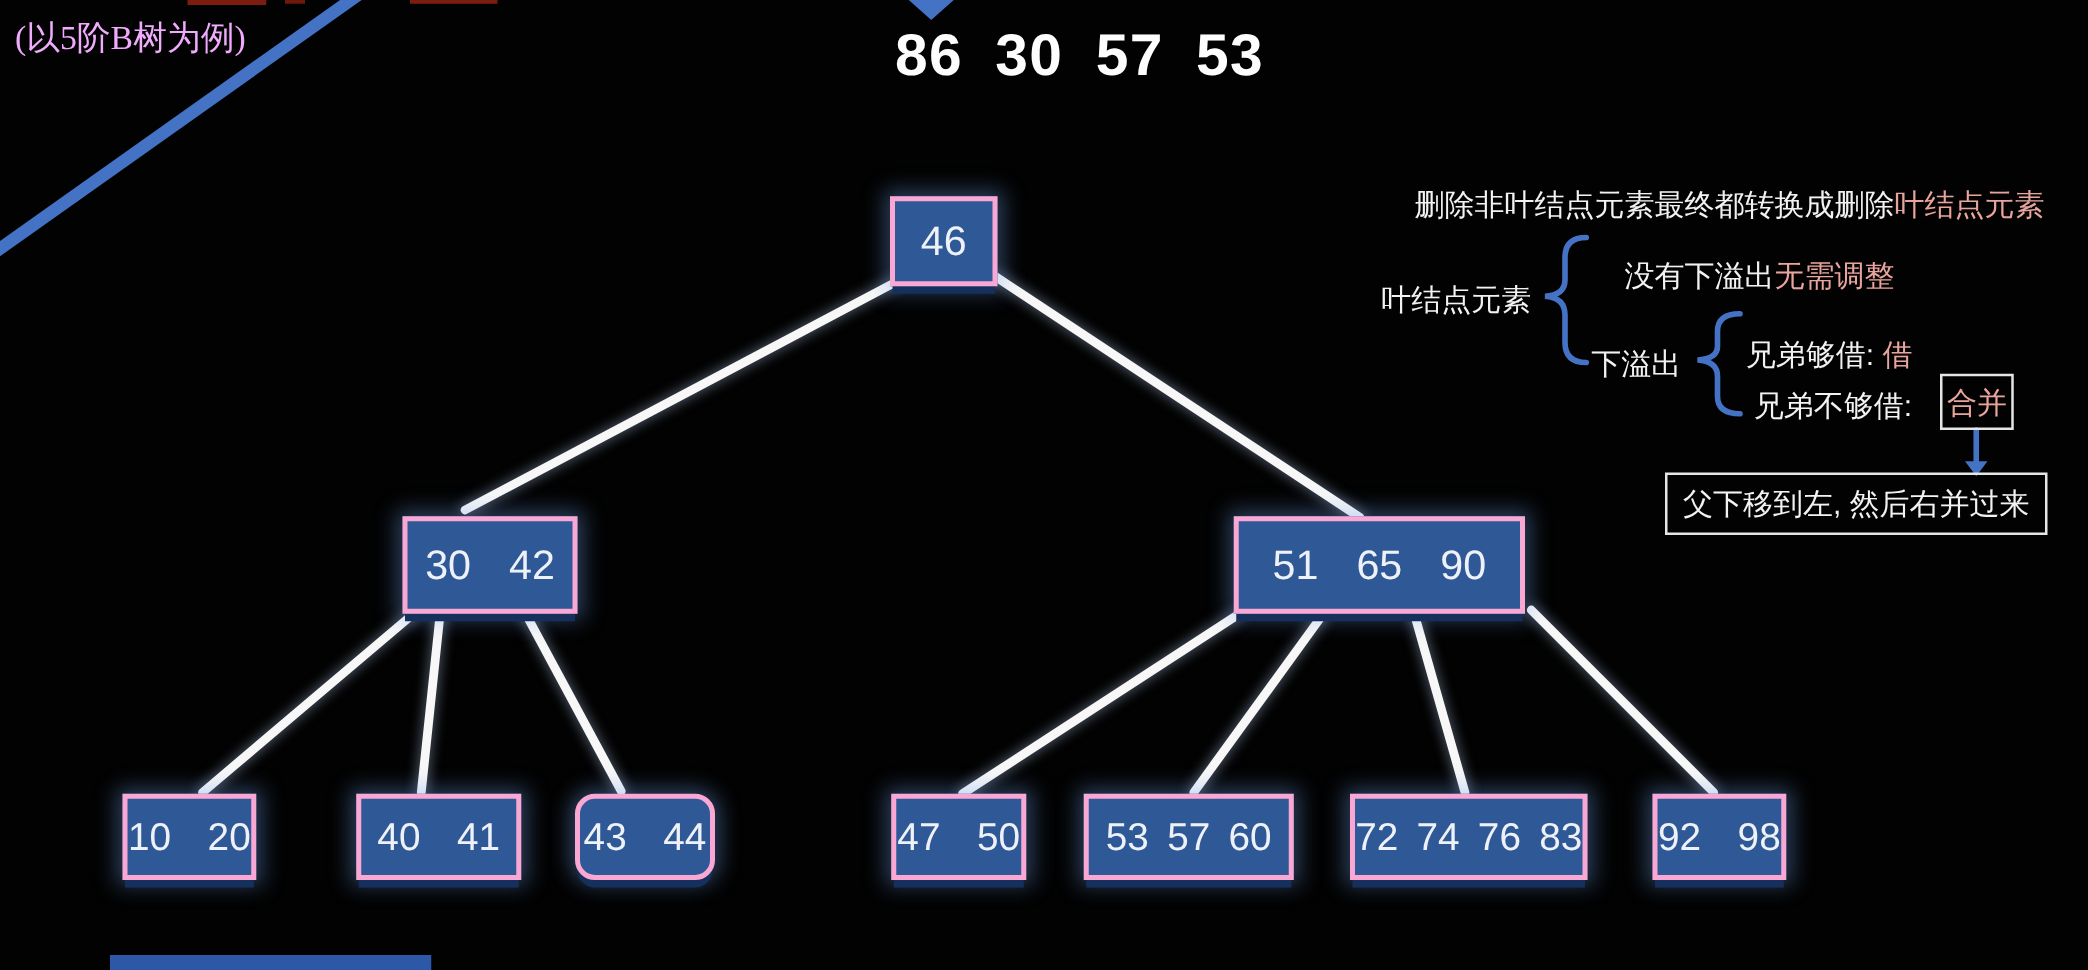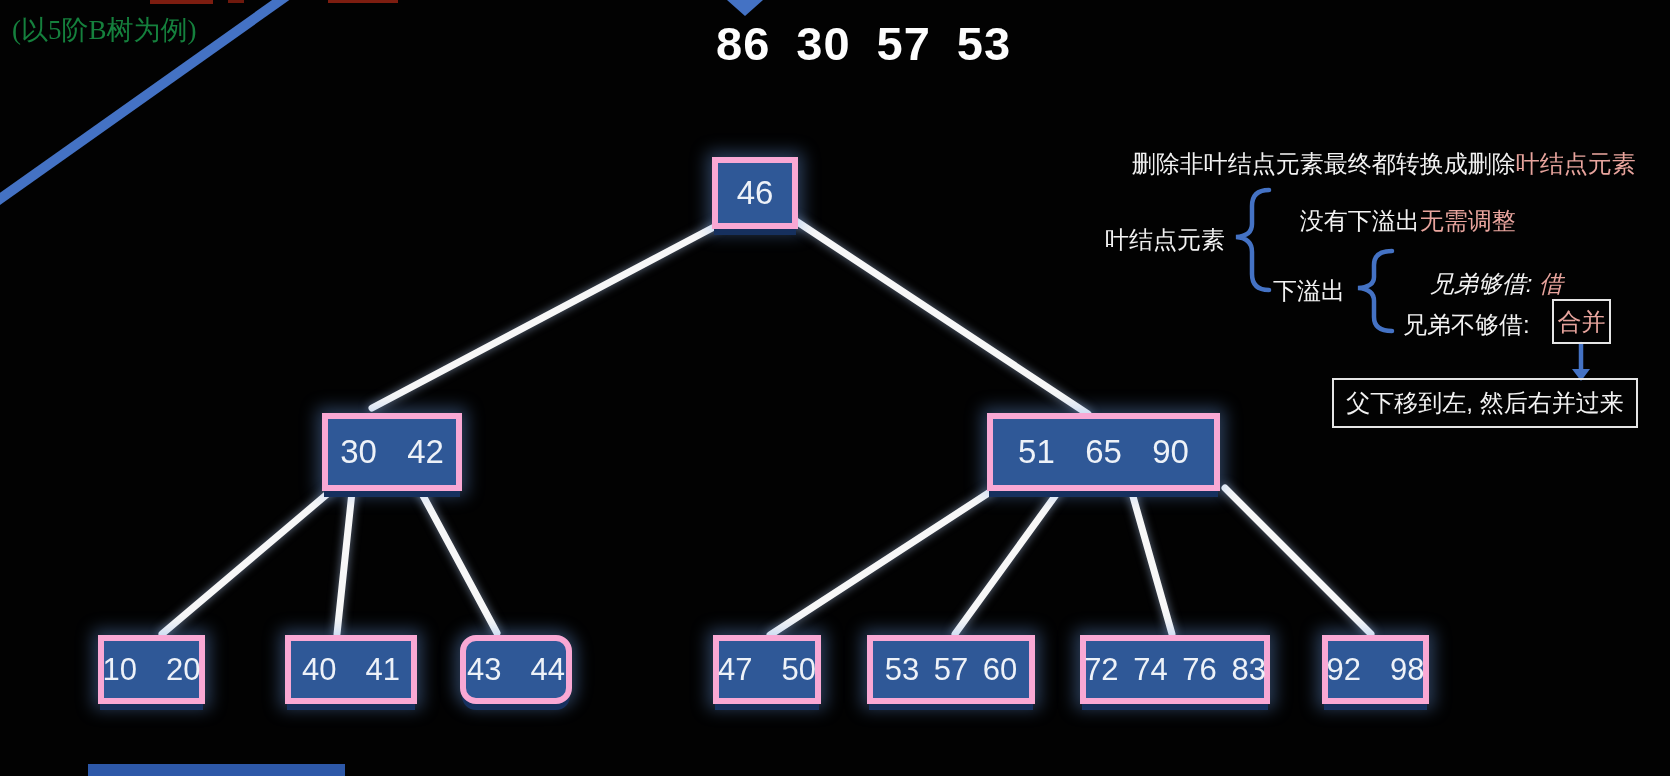--- a/index.html
+++ b/index.html
@@ -2,32 +2,32 @@
 <html><head>
 <meta charset="utf-8">
 <style>
   html,body{margin:0;padding:0;background:#000;}
   #stage{position:relative;width:1670px;height:776px;background:#020202;overflow:hidden;
          font-family:"Liberation Sans",sans-serif;color:#f2f2f2;}
   svg.layer{position:absolute;left:0;top:0;width:1670px;height:776px;pointer-events:none;}
 
   
   .bnode{position:absolute;display:flex;align-items:center;justify-content:center;
-         background:#2f5897;border:6px solid #f9a8d4;box-sizing:border-box;
+         background:#2f5897;border:4px solid #f9a8d4;box-sizing:border-box;
          color:#eef2f8;white-space:pre;word-spacing:6px;
          box-shadow:0 8px 0 -2px #16305e, 0 0 16px 5px rgba(110,160,235,.38);}
   .bnode.root{font-size:33px;}
   .bnode.internal{font-size:33px;}
   .bnode.leaf{font-size:31px;}
 
   
   .delseq{position:absolute;left:716px;top:16px;display:flex;gap:26px;
           font-size:47px;font-weight:700;color:#fdfdfd;letter-spacing:1px;}
 
-  .caption{position:absolute;left:12px;top:12px;font-size:27px;color:#15803d;
+  .caption{position:absolute;left:12px;top:12px;font-size:27px;color:#f0abfc;
            font-family:"Liberation Serif",serif;text-align:right;}
 
   
   .ann{position:absolute;font-size:24px;white-space:pre;}
   .pink{color:#e8a49d;}
   .white{color:#f2f2f2;}
   .bluebox{position:absolute;border:2px solid #e5e5e5;box-sizing:border-box;
            display:flex;align-items:center;justify-content:center;font-size:24px;}
 
   .bottom-bar{position:absolute;left:88px;top:764px;width:257px;height:12px;background:#2d58a8;}
@@ -94,21 +94,21 @@
   </div>
 
   <div class="ann white" style="left:1105px;top:224px;">叶结点元素</div>
 
   <div class="ann" style="left:1273px;top:177px;">
     <span class="white">没有下溢出</span><span class="pink">无需调整</span>
   </div>
 
   <div class="ann white" style="left:1273px;top:275px;">下溢出</div>
 
-  <div class="ann" style="left:1403px;top:240px;font-style:italic;">
+  <div class="ann" style="left:1370px;top:240px;">
     <span class="white">兄弟够借: </span><span class="pink">借</span>
   </div>
 
   <div class="ann white" style="left:1403px;top:309px;">兄弟不够借: </div>
 
   <div class="bluebox pink" style="left:1552px;top:299px;width:59px;height:45px;">合并</div>
 
   <div class="bluebox white" style="left:1332px;top:378px;width:306px;height:50px;">父下移到左, 然后右并过来</div>
 
   <div class="bottom-bar"></div>

